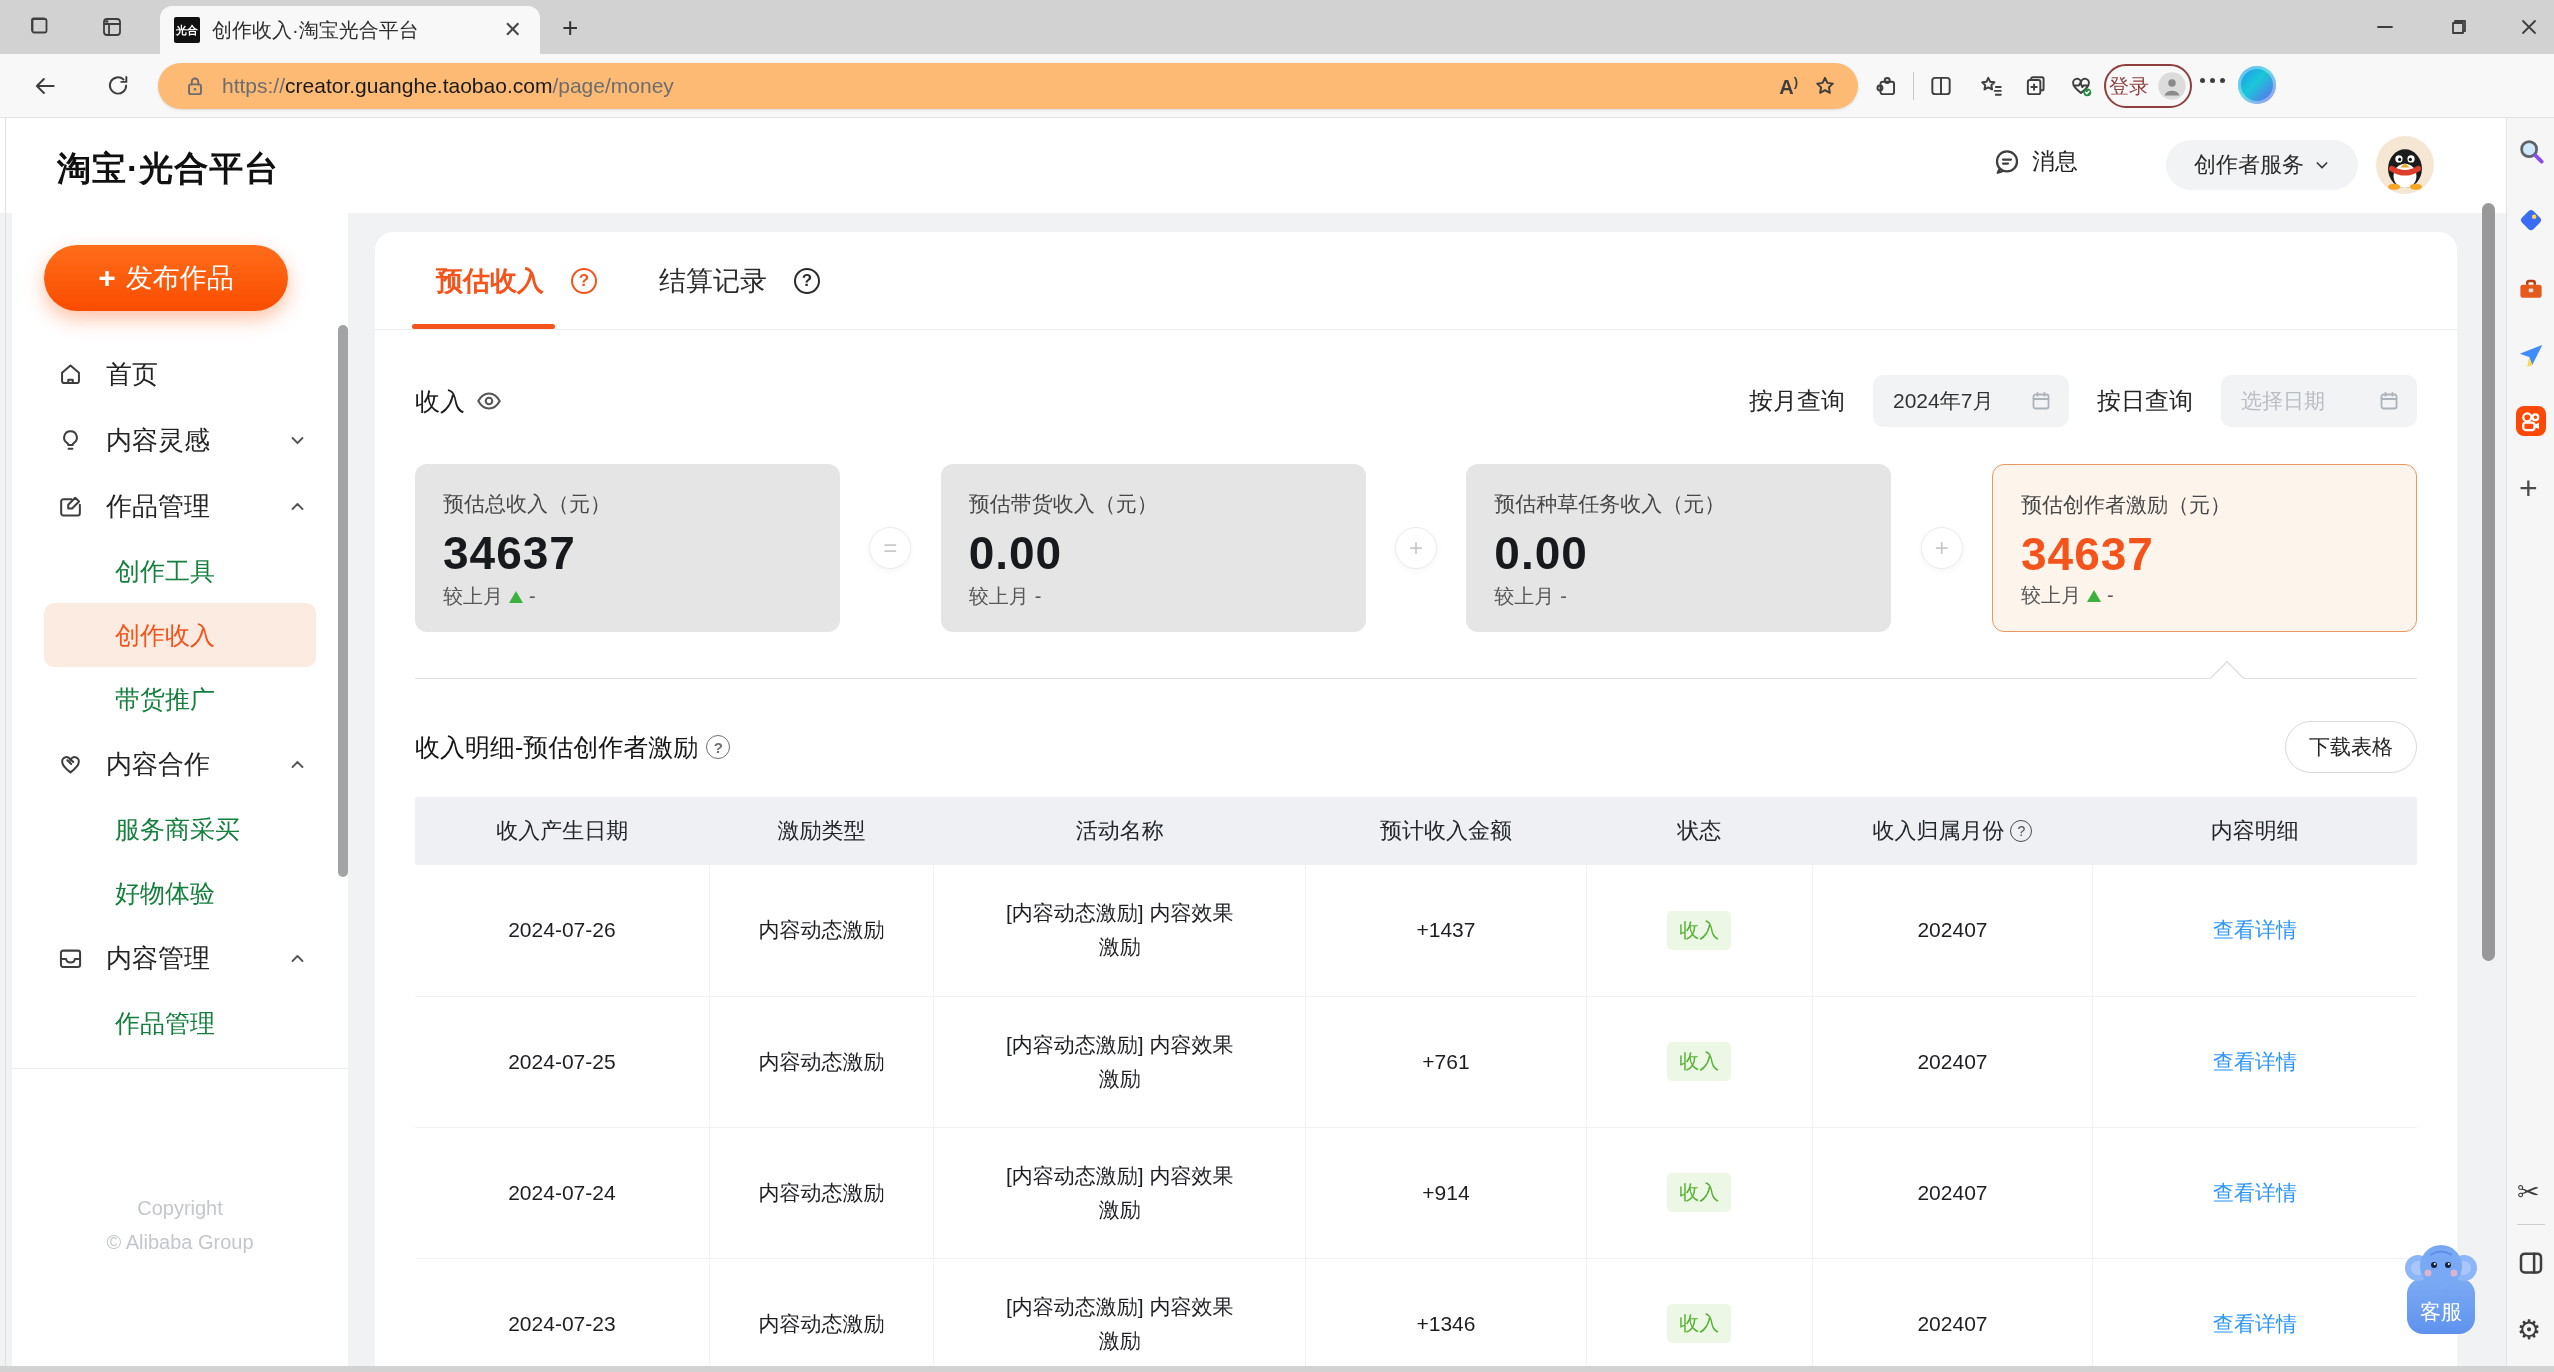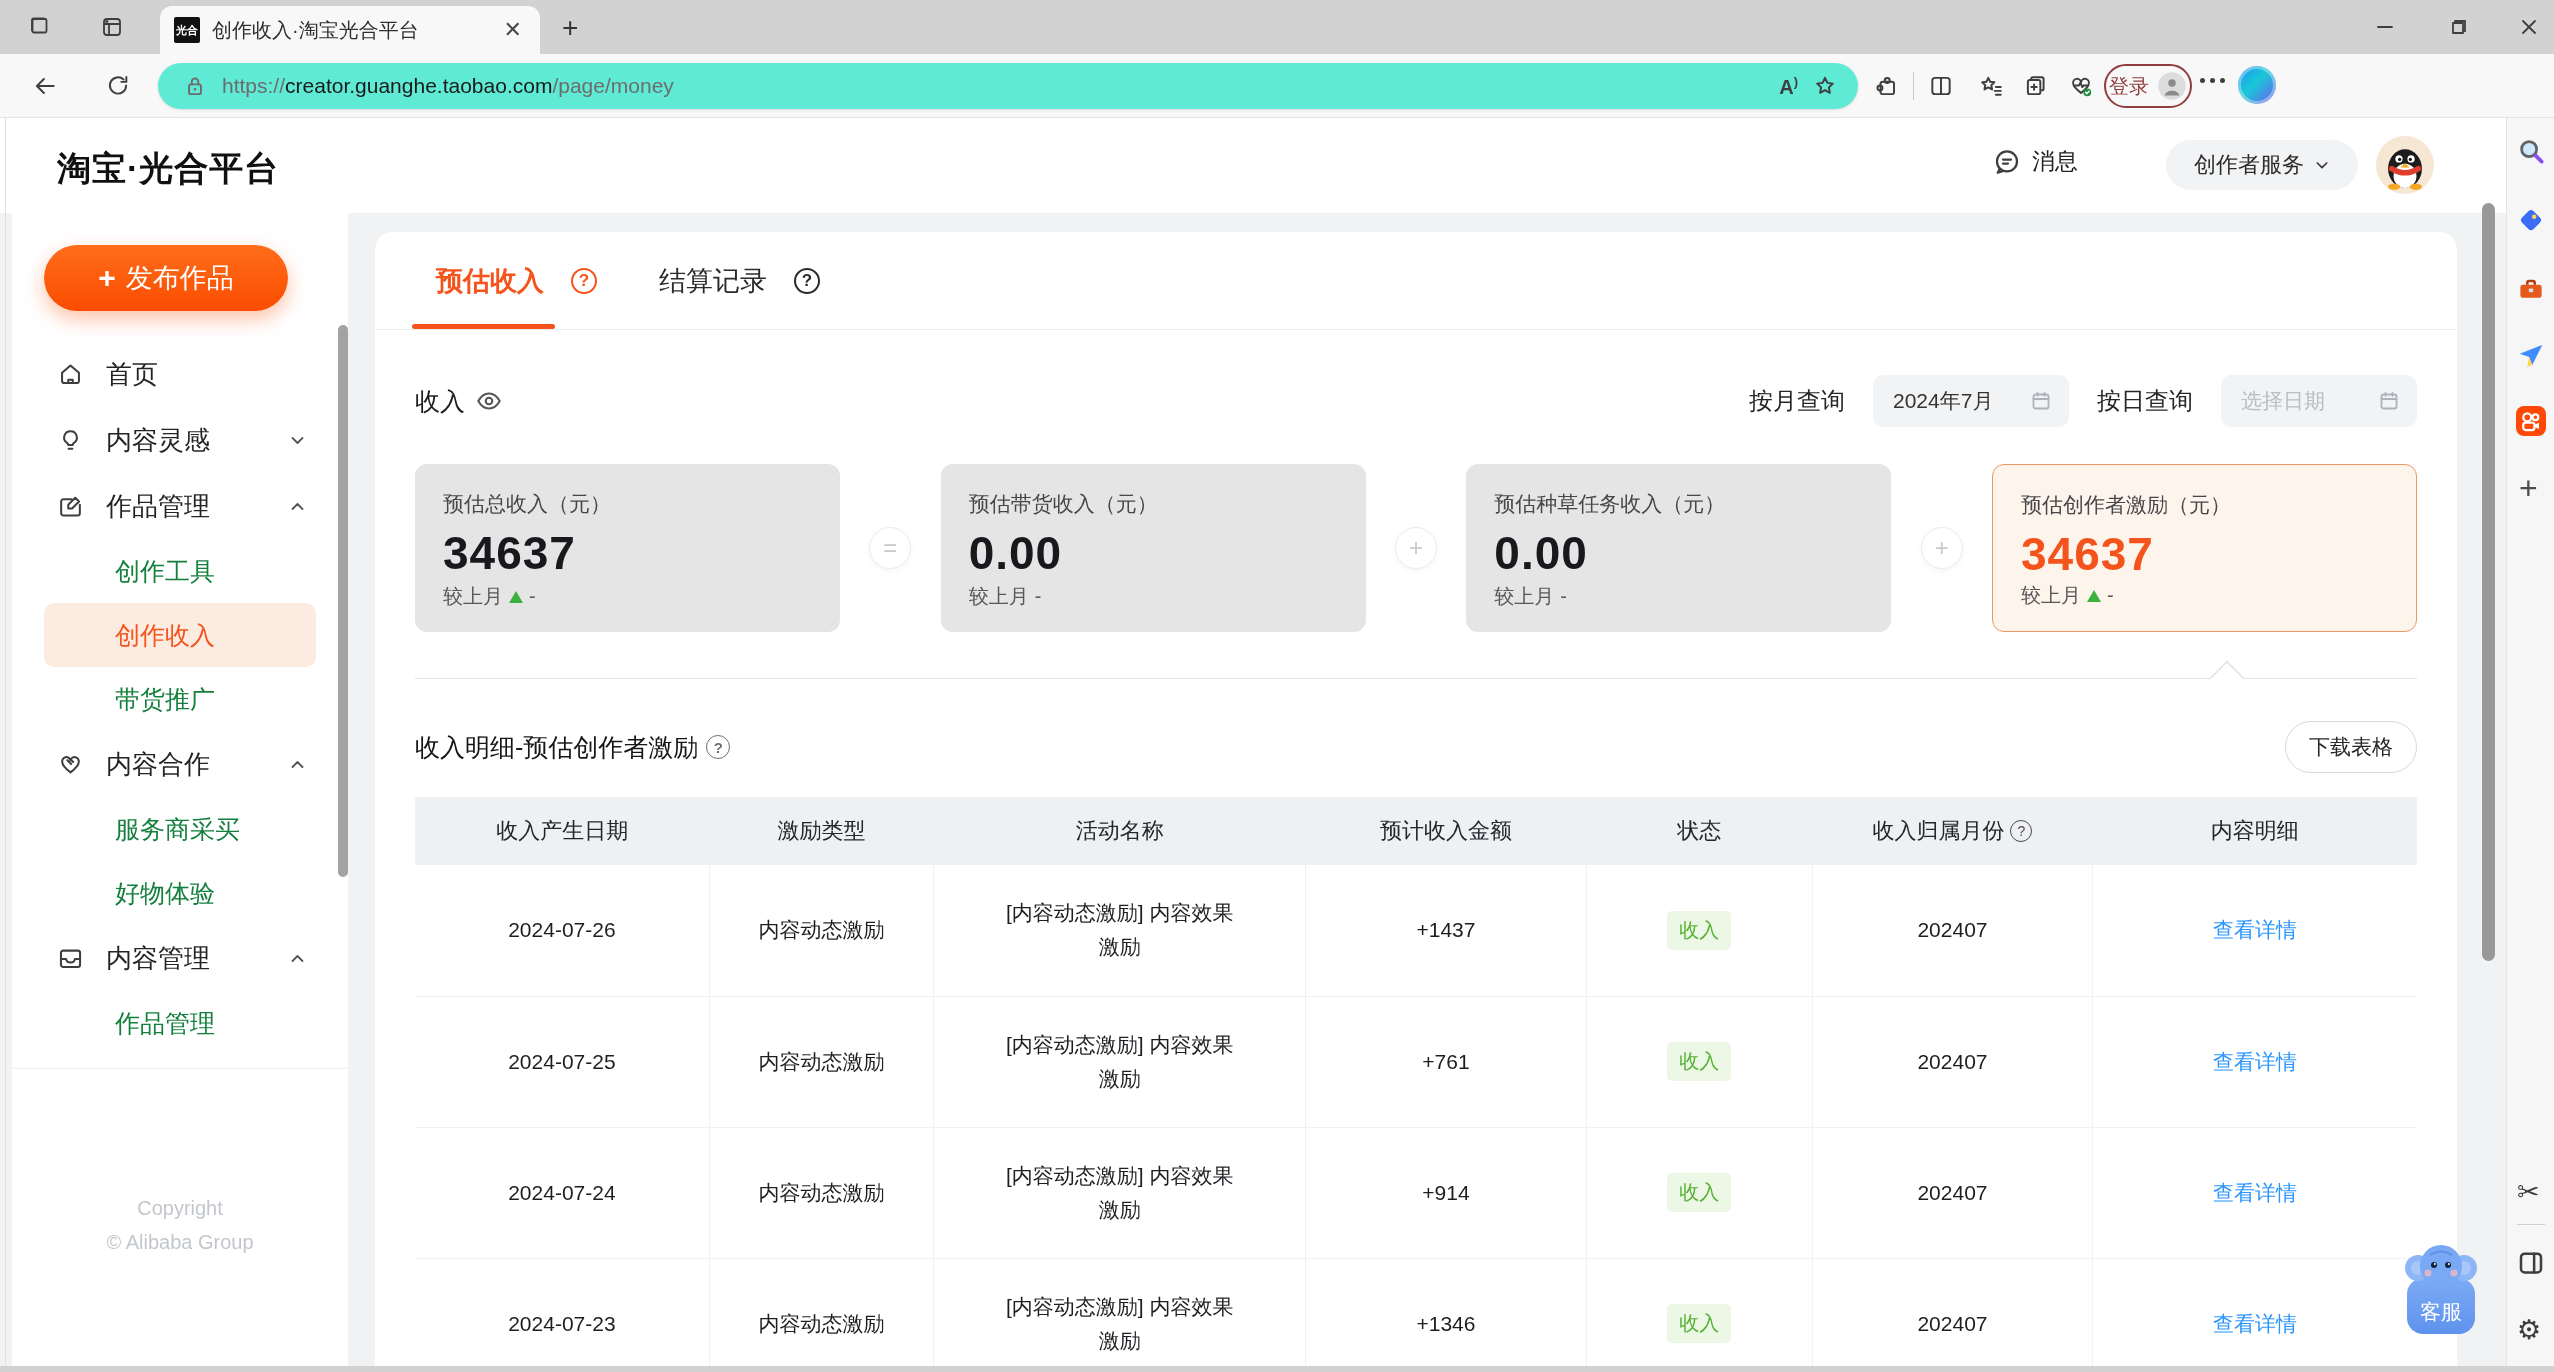--- a/index.html
+++ b/index.html
@@ -15,21 +15,21 @@
   .tab { position:absolute; left:160px; top:6px; width:380px; height:48px; background:#f8f8f8; border-radius:12px 12px 0 0; display:flex; align-items:center; padding:0 14px; gap:12px; }
   .favicon { width:26px; height:26px; background:#111; border-radius:2px; color:#fff; font-size:11px; font-weight:bold; display:flex; align-items:center; justify-content:center; flex:0 0 26px; letter-spacing:0; }
   .tab-title { font-size:20px; color:#2f2f2f; white-space:nowrap; overflow:hidden; text-overflow:ellipsis; flex:1; }
   .tab-close { font-size:22px; color:#4a4a4a; cursor:pointer; padding:0 4px; }
   .newtab { position:absolute; left:562px; top:12px; font-size:28px; color:#333; cursor:pointer; }
   .winbtn { position:absolute; top:10px; width:34px; height:34px; display:flex; align-items:center; justify-content:center; cursor:pointer; }
 
   
   .navbar { position:absolute; left:0; top:54px; width:2554px; height:64px; background:#f8f8f8; border-bottom:1px solid #e2e2e2; }
   .nav-ico { position:absolute; top:19px; width:26px; height:26px; cursor:pointer; }
-  .urlbar { position:absolute; left:158px; top:9px; width:1700px; height:46px; background:#5eead4; border-radius:23px; box-shadow:0 1px 3px rgba(0,0,0,.12); display:flex; align-items:center; padding:0 20px 0 24px; gap:14px; }
+  .urlbar { position:absolute; left:158px; top:9px; width:1700px; height:46px; background:#fdba74; border-radius:23px; box-shadow:0 1px 3px rgba(0,0,0,.12); display:flex; align-items:center; padding:0 20px 0 24px; gap:14px; }
   .url-text { font-size:21px; color:#6d6d6d; white-space:nowrap; flex:1; }
   .url-text .host { color:#1a1a1a; }
   .pill-ico { width:26px; height:26px; cursor:pointer; flex:0 0 auto; }
   .readaloud { font-size:20px; color:#3e3e3e; font-weight:bold; cursor:pointer; }
   .tb-sep { position:absolute; top:18px; width:1px; height:28px; background:#c9c9c9; }
   .login-pill { position:absolute; left:2104px; top:10px; width:88px; height:44px; border:2px solid #8f3d3d; border-radius:22px; display:flex; align-items:center; justify-content:center; gap:8px; cursor:pointer; }
   .login-txt { font-size:20px; color:#8f3d3d; }
   .dots { position:absolute; left:2200px; top:24px; display:flex; gap:5px; cursor:pointer; }
   .dots i { width:5px; height:5px; border-radius:50%; background:#3e3e3e; }
   .copilot { position:absolute; left:2238px; top:12px; width:38px; height:38px; border-radius:50%; background:linear-gradient(135deg,#1f8ef0 0%,#19c8d8 45%,#6f5bf0 100%); cursor:pointer; box-shadow:inset 0 0 0 3px rgba(255,255,255,.35); }

